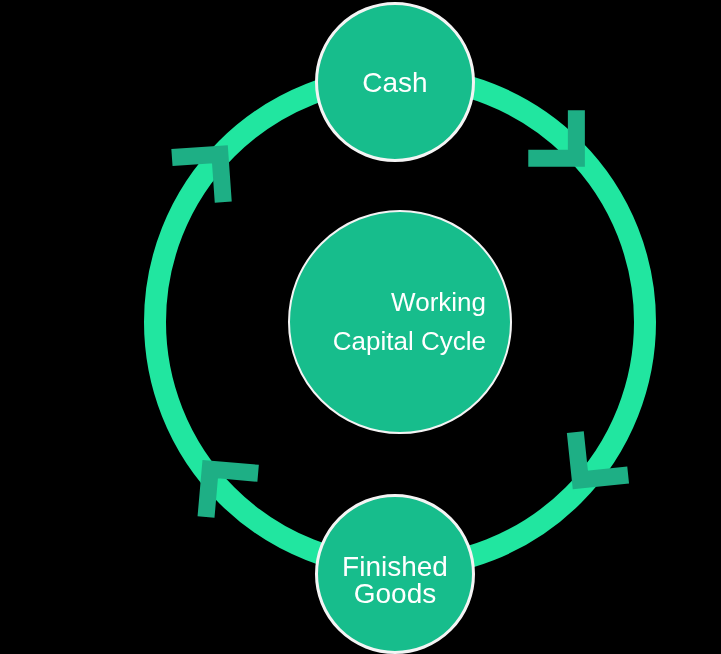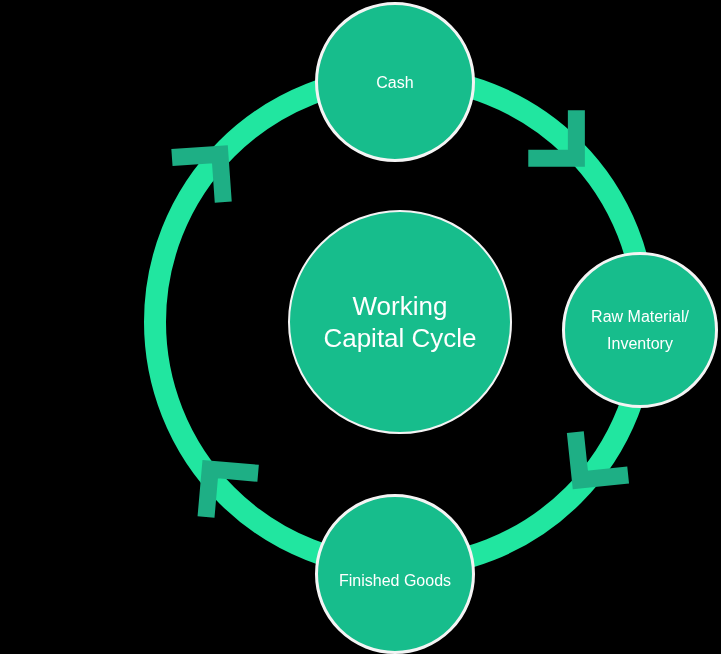--- a/index.html
+++ b/index.html
@@ -25,26 +25,26 @@
     background:var(--node-fill);
     display:flex;align-items:center;justify-content:center;
     text-align:center;
     color:var(--text);
     box-sizing:border-box;
   }
   .node .label{display:block;}
   .node-center{
     left:288px;top:210px;width:224px;height:224px;
     border:2px solid var(--node-border);
-    font-size:26px;line-height:32px;
+    font-size:26px;line-height:39px;text-align:right;
   }
   .node-center .label{width:172px;}
   .node-sat{
     border:3px solid var(--node-border);
-    font-size:16px;line-height:27px;
+    font-size:28px;line-height:27px;
   }
   .node-cash{left:315px;top:2px;width:160px;height:160px;}
   .node-raw{left:562px;top:252px;width:156px;height:156px;}
   .node-raw .label{width:108px;}
   .node-finished{left:315px;top:494px;width:160px;height:160px;}
   .node-finished .label{width:115px;margin-top:12px;}
   .node-account{left:72px;top:252px;width:158px;height:158px;}
   .node-account .label{width:132px;}
   .chevron{
     fill:none;
@@ -76,22 +76,19 @@
   </svg>
 
   <div class="node node-center">
     <span class="label">Working Capital Cycle</span>
   </div>
 
   <div class="node node-sat node-cash">
     <span class="label">Cash</span>
   </div>
 
-  <div class="node node-sat node-raw">
-    <span class="label">Raw Material/ Inventory</span>
-  </div>
 
   <div class="node node-sat node-finished">
     <span class="label">Finished Goods</span>
   </div>
 
 
 </div>
 
 </body></html>

